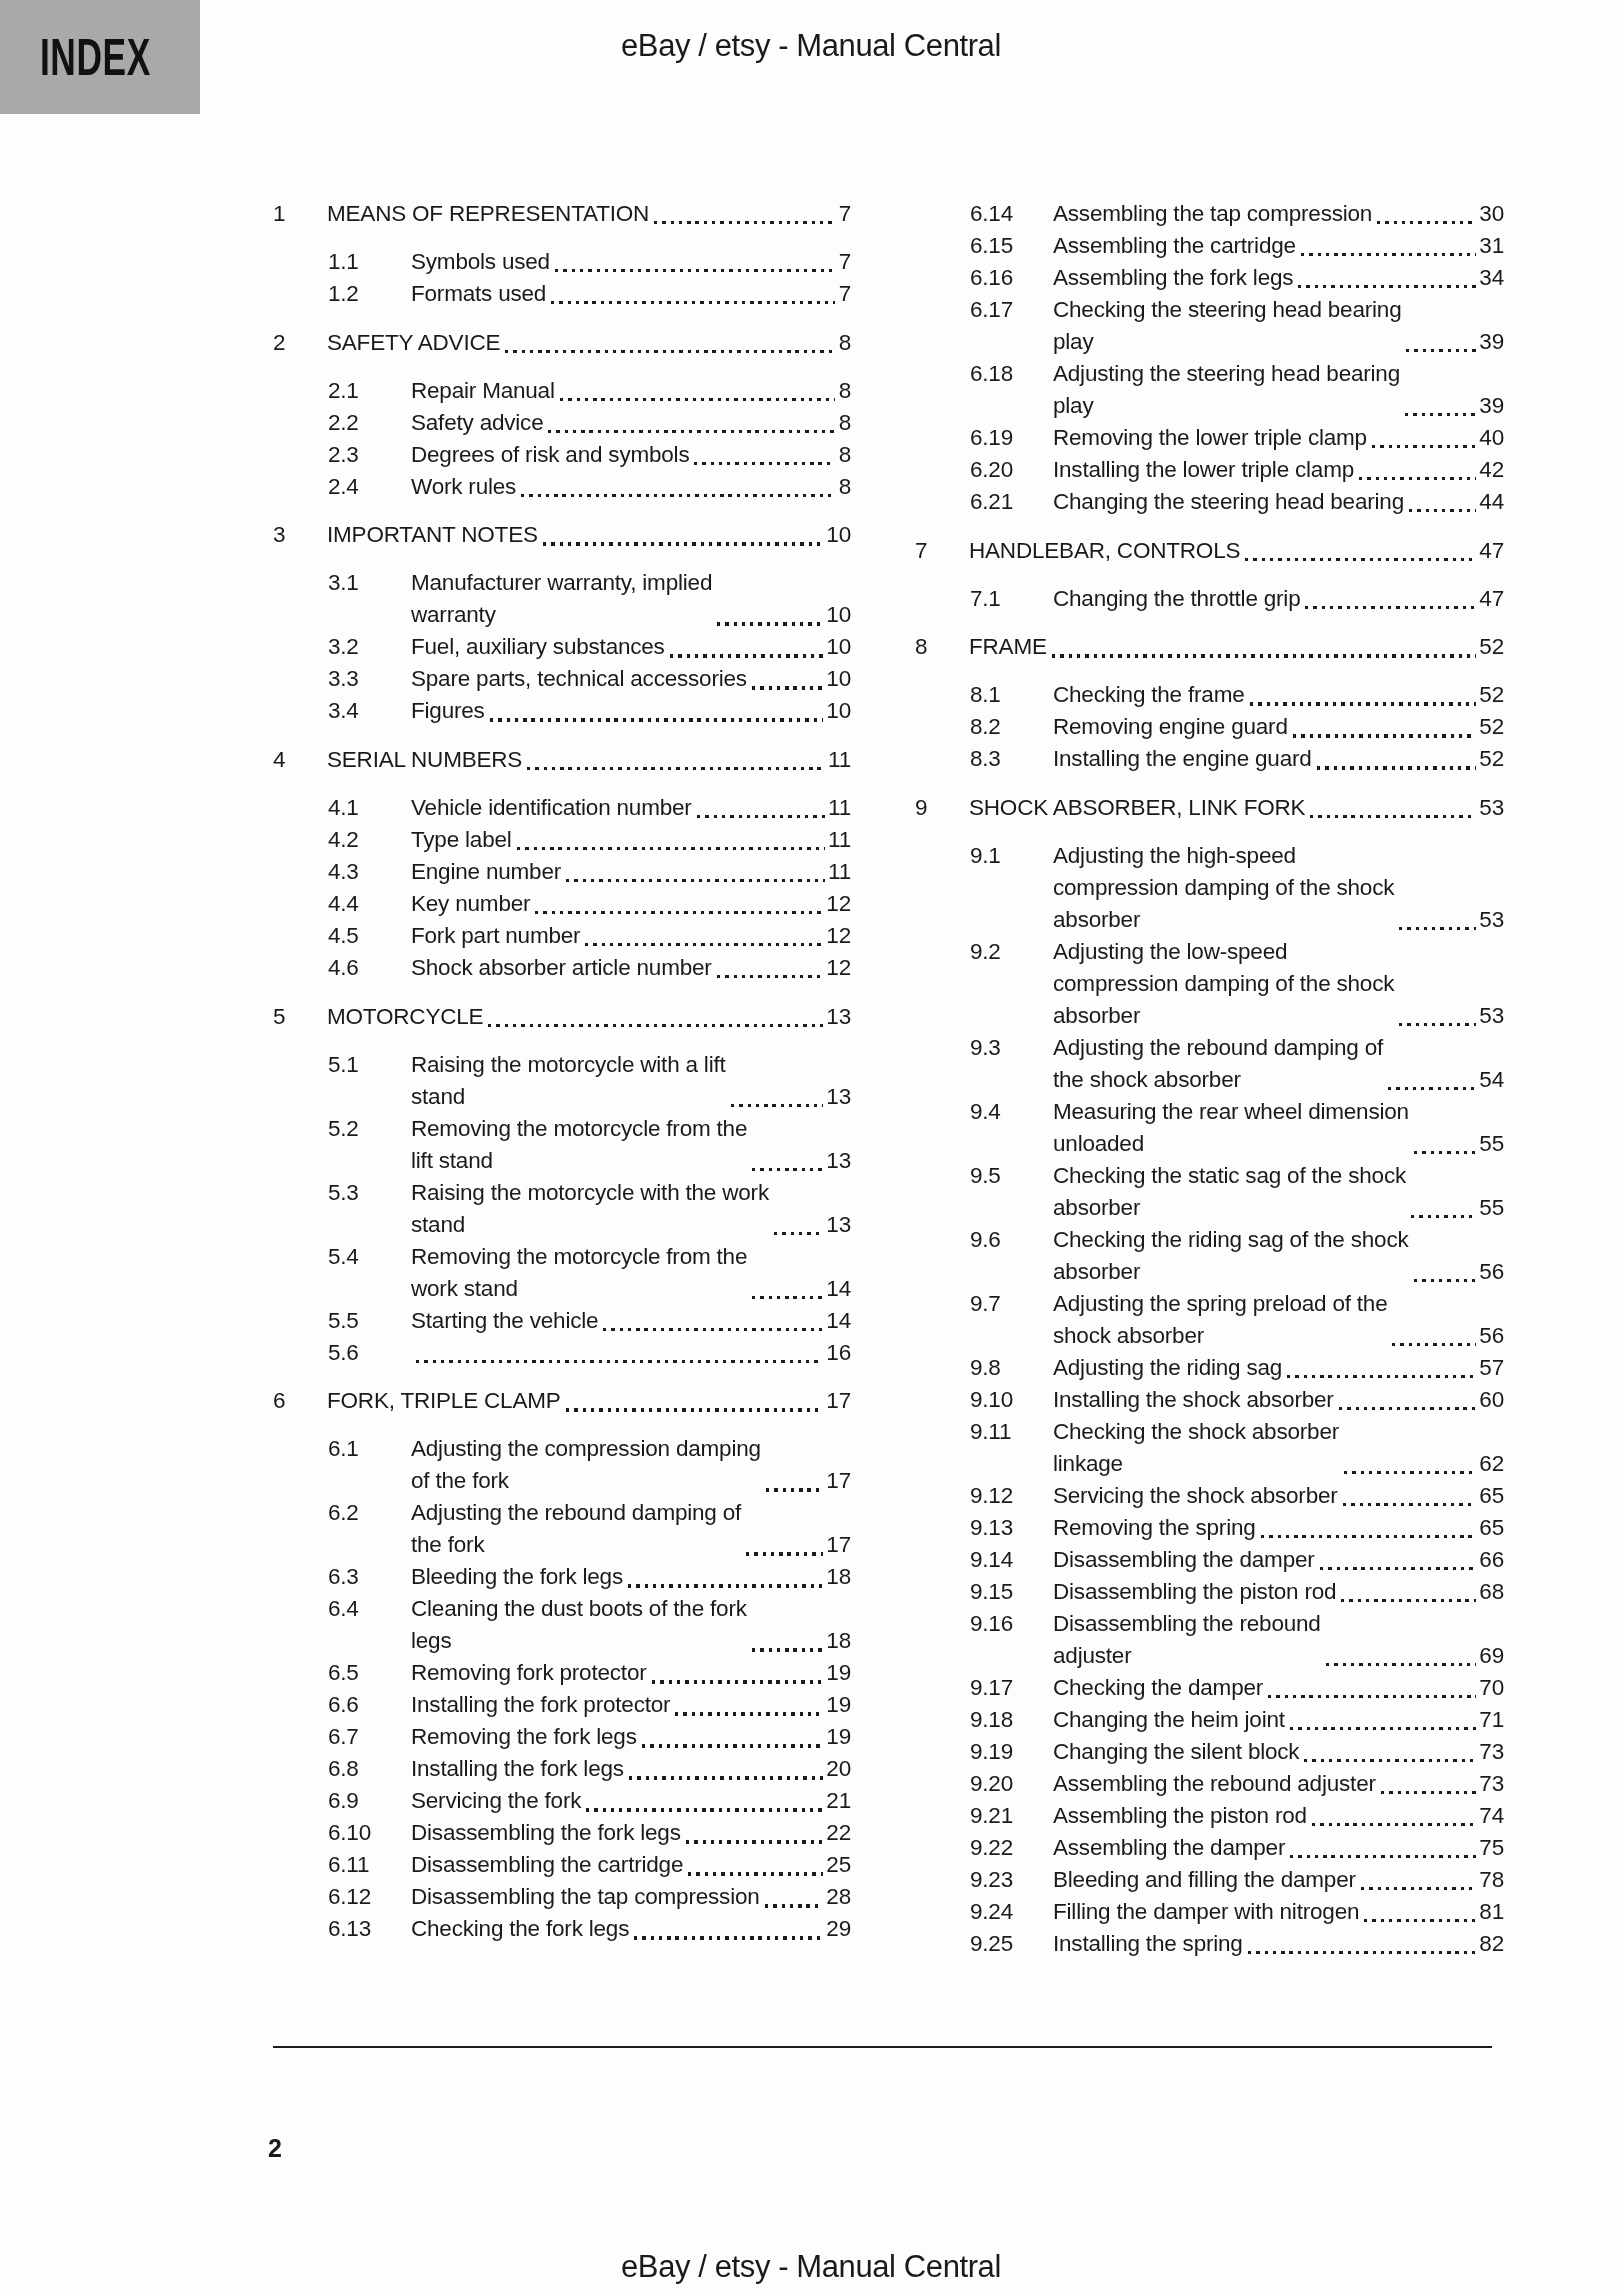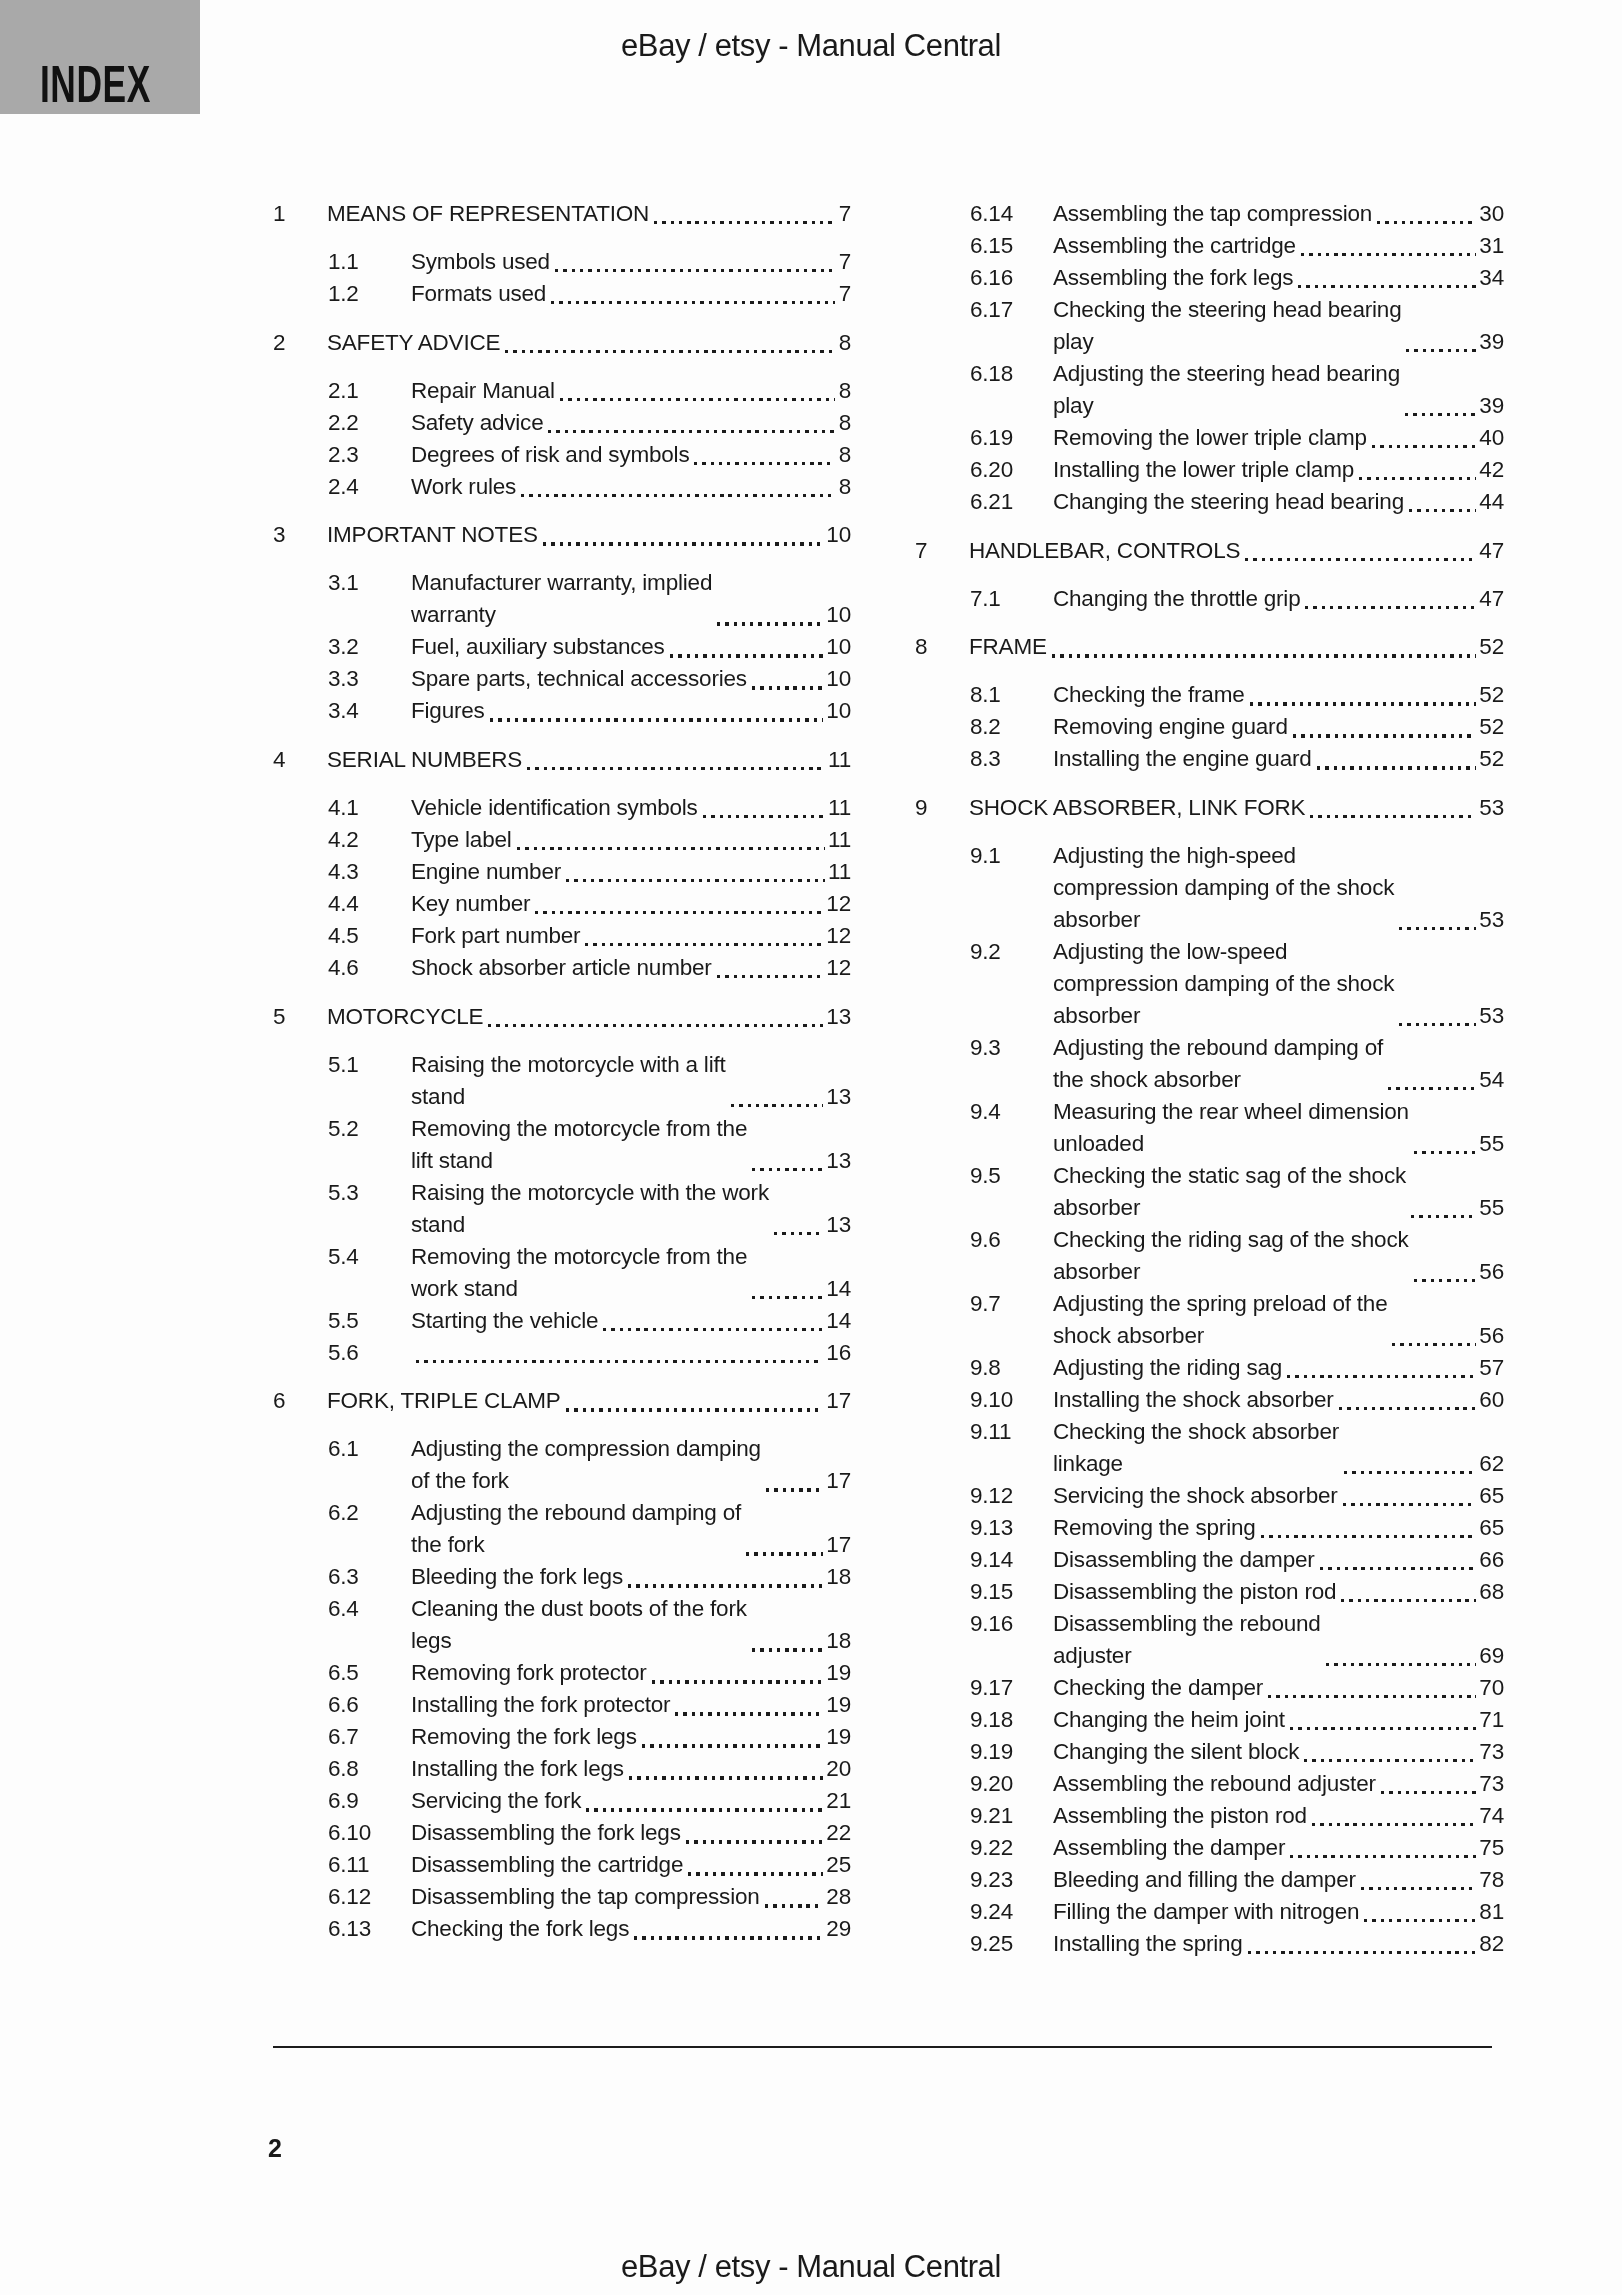--- a/index.html
+++ b/index.html
@@ -9,21 +9,21 @@
     background: #fdfdfd;
     color: #1a1a1a;
     font-family: "Liberation Sans", "DejaVu Sans", sans-serif;
     overflow: hidden;
   }
 
   .index-box {
     position: absolute; left: 0; top: 0;
     width: 200px; height: 114px;
     background: #a9a9a9;
-    display: flex; align-items: flex-end;
+    display: flex; align-items: center;
   }
   .index-box .label {
     font-weight: 700; font-size: 52px; color: #111;
     transform: scaleX(0.68); transform-origin: 0 50%;
     margin-left: 40px; letter-spacing: 0.8px; white-space: nowrap;
   }
 
   .header-title {
     position: absolute; top: 28px; left: 0; width: 100%;
     text-align: center; font-size: 31px; letter-spacing: -0.4px;
@@ -170,21 +170,21 @@
 
   <div class="row chapter">
     <span class="num">4</span>
     <span class="title">SERIAL NUMBERS</span>
     <span class="leader"></span>
     <span class="page">11</span>
   </div>
 
   <div class="row sub">
     <span class="num">4.1</span>
-    <span class="title">Vehicle identification symbols</span>
+    <span class="title">Vehicle identification number</span>
     <span class="leader"></span>
     <span class="page">11</span>
   </div>
 
   <div class="row sub">
     <span class="num">4.2</span>
     <span class="title">Type label</span>
     <span class="leader"></span>
     <span class="page">11</span>
   </div>

